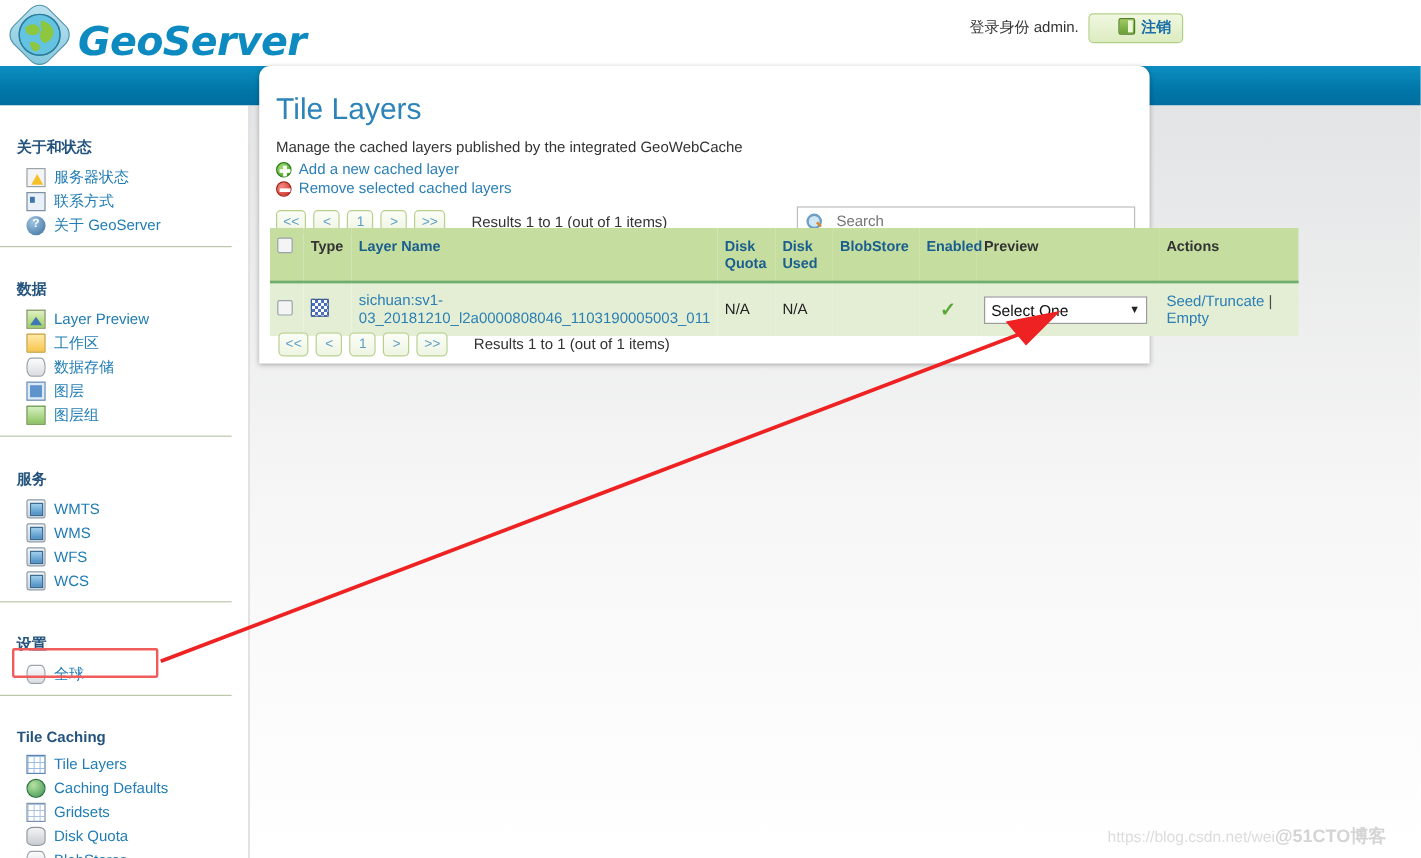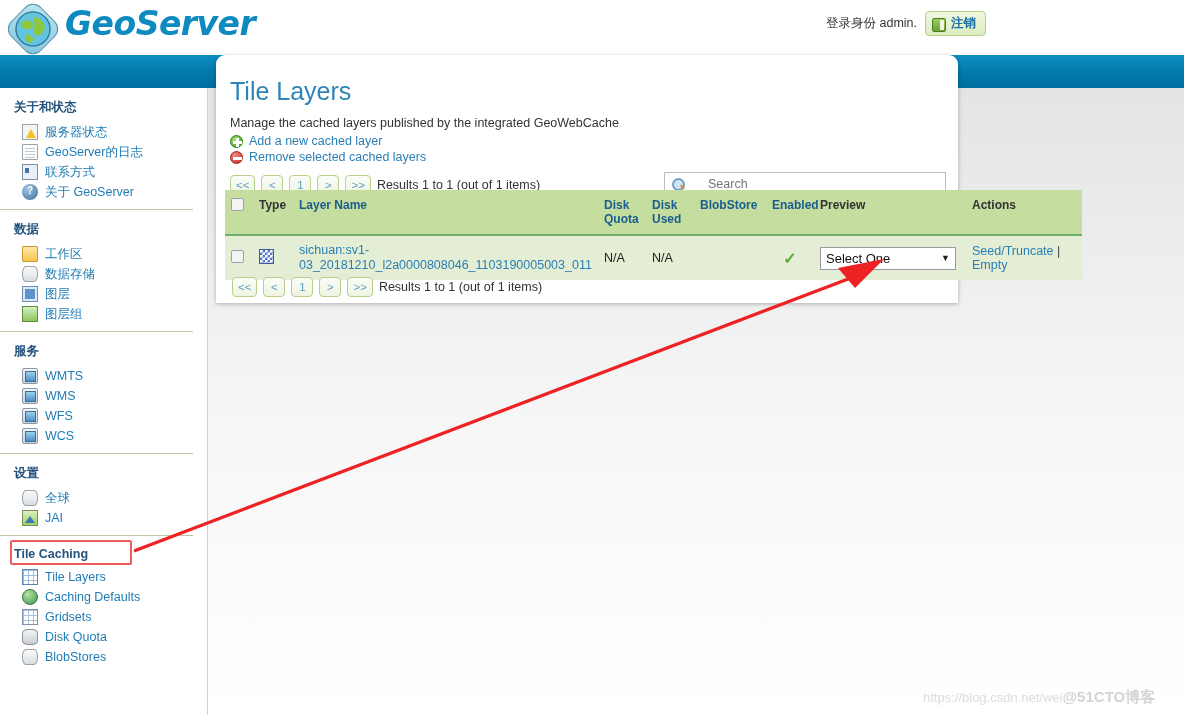--- a/index.html
+++ b/index.html
@@ -14,21 +14,21 @@
     position:relative;
   }
 
   
   #header {
     position:absolute; left:0; top:0; width:1184px; height:55px;
     background:#ffffff;
   }
   #logo-wrap {
     position:absolute; left:8px; top:4px;
-    display:flex; align-items:flex-start; gap:7px;
+    display:flex; align-items:flex-end; gap:7px;
   }
   .globe {
     width:50px; height:50px; position:relative;
   }
   .globe .dia {
     position:absolute; left:4px; top:4px; width:42px; height:42px;
     background:linear-gradient(145deg,#bfe4ef 0%, #7fc6dd 100%);
     border:1px solid #4f93ad;
     border-radius:11px;
     transform:rotate(45deg);
@@ -39,25 +39,25 @@
     font-style:italic; font-weight:bold;
     font-size:33px; color:#0d8bc1;
     letter-spacing:-0.5px;
   }
   #login-area {
     position:absolute; right:198px; top:11px;
     display:flex; align-items:center; gap:8px;
     font-size:12.5px; color:#333;
   }
   #logout-btn {
-    display:flex; align-items:flex-end; gap:5px;
+    display:flex; align-items:flex-start; gap:5px;
     background:linear-gradient(#f0f7e0,#dcecc0);
     border:1px solid #b2cf87;
     border-radius:4px;
-    padding:3px 9px 3px 6px;
+    padding:3px 9px 3px 24px;
     color:#1a6fa8; font-weight:bold; font-size:12.5px;
     cursor:pointer;
   }
   .door-icon {
     width:14px; height:14px;
     background:linear-gradient(#9ecb62,#69a234);
     border:1px solid #4e7d22; border-radius:2px;
     position:relative;
   }
   .door-icon::after{
@@ -81,21 +81,21 @@
     background:linear-gradient(#e3e4e5 0%, #f7f7f7 55%, #ffffff 100%);
   }
 
   
   #sidebar {
     position:absolute; left:0; top:88px; width:208px; height:627px;
     background:#ffffff;
     border-right:1px solid #cfcfcf;
     padding:0;
   }
-  .nav-group { padding:0 0 0 14px; }
+  .nav-group { padding:16px 0 0 14px; }
   .nav-head {
     font-weight:bold; font-size:12.5px; color:#24537d;
     padding:11px 0 6px 0;
   }
   .nav-item {
     display:flex; align-items:center; gap:7px;
     padding:2px 0 2px 8px;
     font-size:12.5px;
     line-height:15px;
     cursor:pointer;
@@ -178,25 +178,25 @@
 
   
   .pager-row { display:flex; align-items:center; gap:6px; margin:11px 0 8px 0; position:relative;}
   .pg-btn {
     min-width:22px; height:20px; padding:0 5px;
     border:1px solid #b6d08c; border-radius:4px;
     background:linear-gradient(#fbfdf7,#eef5e2);
     color:#5e9ec4; font-size:11.5px; text-align:center; line-height:18px;
     cursor:pointer;
   }
-  .pg-txt { font-size:12.5px; color:#333; margin-left:0; }
+  .pg-txt { font-size:12.5px; color:#333; margin-left:16px; }
   #search-box {
     position:absolute; right:-6px; top:-3px; width:282px; height:24px;
     border:1px solid #bdbdbd; background:#fff;
-    display:flex; align-items:center; gap:21px; padding:2px 7px;
+    display:flex; align-items:center; gap:10px; padding:2px 7px;
   }
   .search-glyph { width:13px; height:13px; flex:0 0 13px; position:relative;}
   .search-glyph::before{content:"";position:absolute;left:0;top:0;width:9px;height:9px;
      border:2px solid #6f9fc4;border-radius:50%;background:#cfe6f5;}
   .search-glyph::after{content:"";position:absolute;left:8px;top:8px;width:5px;height:2px;
      background:#d98a2b;transform:rotate(45deg);}
   #search-input {
     border:none; outline:none; width:100%;
     font-family:"Liberation Sans", sans-serif; font-size:12.5px; color:#6d6d6d;
     background:transparent;
@@ -297,36 +297,36 @@
 
 <div id="sidebar">
 
   <div class="nav-group">
     <div class="nav-head">关于和状态</div>
     <div class="nav-item zh">
       <span class="ico ico-warn"></span>
       <span class="lbl">服务器状态</span>
     </div>
     <div class="nav-item zh">
-      <span class="ico ico-doc"></span>
-      <span class="lbl">GeoServer的日志</span>
-    </div>
-    <div class="nav-item zh">
       <span class="ico ico-card"></span>
       <span class="lbl">联系方式</span>
     </div>
     <div class="nav-item zh">
       <span class="ico ico-about"></span>
       <span class="lbl">关于 GeoServer</span>
     </div>
   </div>
   <div class="nav-sep"></div>
 
   <div class="nav-group">
     <div class="nav-head">数据</div>
+    <div class="nav-item">
+      <span class="ico ico-preview"></span>
+      <span class="lbl">Layer Preview</span>
+    </div>
     <div class="nav-item">
       <span class="ico ico-folder"></span>
       <span class="lbl">工作区</span>
     </div>
     <div class="nav-item">
       <span class="ico ico-db"></span>
       <span class="lbl">数据存储</span>
     </div>
     <div class="nav-item">
       <span class="ico ico-layer"></span>
@@ -358,24 +358,20 @@
       <span class="lbl">WCS</span>
     </div>
   </div>
   <div class="nav-sep"></div>
 
   <div class="nav-group">
     <div class="nav-head">设置</div>
     <div class="nav-item zh">
       <span class="ico ico-db"></span>
       <span class="lbl">全球</span>
-    </div>
-    <div class="nav-item">
-      <span class="ico ico-preview"></span>
-      <span class="lbl">JAI</span>
     </div>
   </div>
   <div class="nav-sep"></div>
 
   <div class="nav-group">
     <div class="nav-head">Tile Caching</div>
     <div class="nav-item">
       <span class="ico ico-tilelayers"></span>
       <span class="lbl">Tile Layers</span>
     </div>

